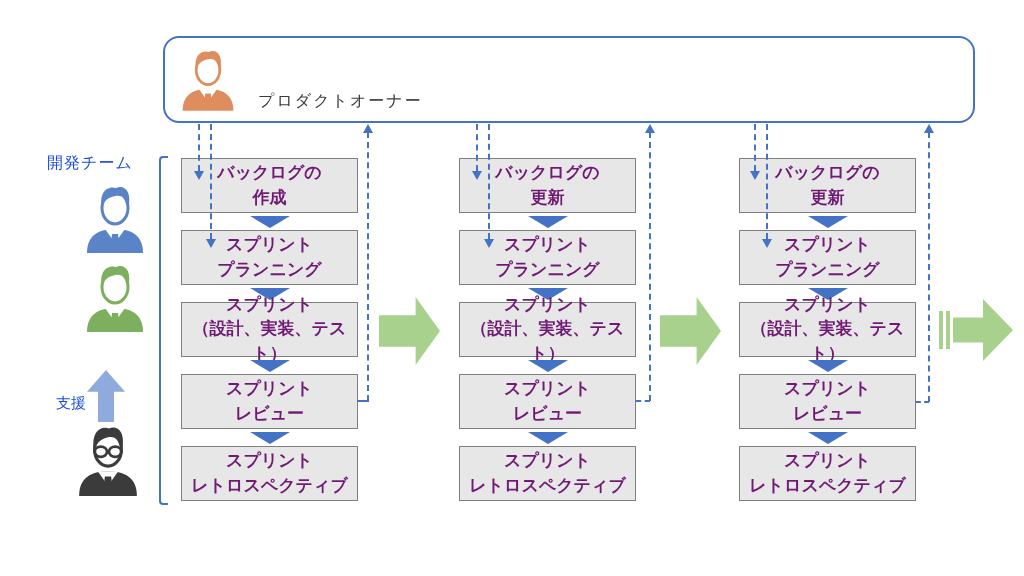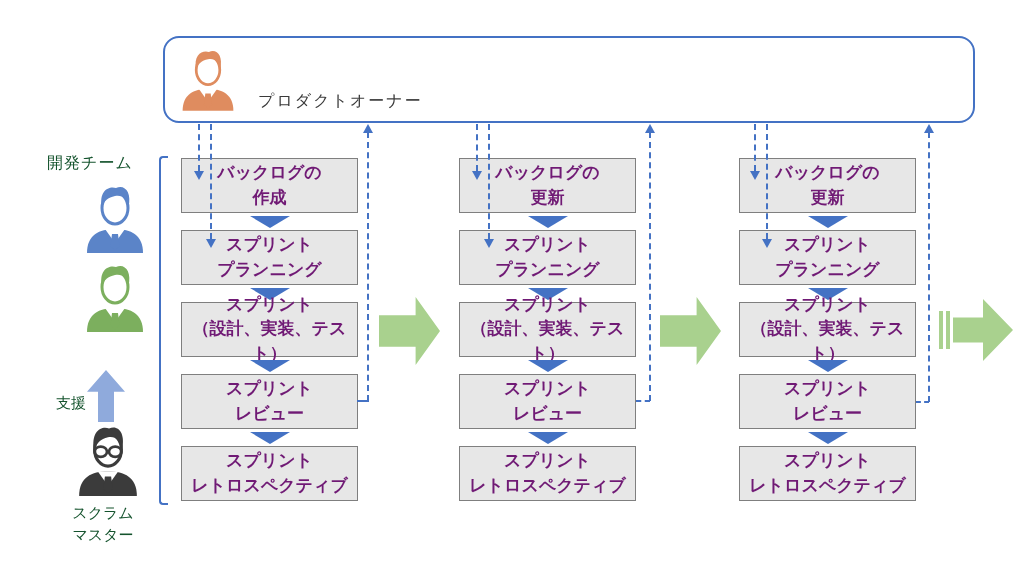--- a/index.html
+++ b/index.html
@@ -10,21 +10,21 @@
   .po-box { position:absolute; left:163px; top:36px; width:812px; height:87px;
             border:2px solid #4472C4; border-radius:16px; background:#fff; z-index:1; }
   .po-label { position:absolute; left:258px; top:26px; height:87px; display:flex; align-items:center;
               font-size:16px; color:#3a3a3a; letter-spacing:2px; z-index:2;margin-top:32px; }
 
   
   .person { position:absolute; z-index:2; }
   .person svg { display:block; width:100%; height:100%; }
 
   
-  .side-label { position:absolute; color:#14532d; }
+  .side-label { position:absolute; color:#1d4ed8; }
 
   
   .bracket { position:absolute; left:159px; top:156px; width:9px; height:349px;
              border-left:2px solid #4472C4; border-top:2px solid #4472C4; border-bottom:2px solid #4472C4;
              border-top-left-radius:4px; border-bottom-left-radius:4px; }
 
   
   .support-arrow { position:absolute; left:87px; top:370px; width:38px; height:52px; background:#8FAADC;
                    clip-path:polygon(50% 0, 100% 42%, 71% 42%, 71% 100%, 29% 100%, 29% 42%, 0 42%); }
 
@@ -103,24 +103,20 @@
       <path d="M29 51 L35 51 L36.5 63 L32 68 L27.5 63 Z" fill="currentColor"></path>
       <ellipse cx="32" cy="25" rx="13" ry="16" fill="#ffffff" stroke="currentColor" stroke-width="3"></ellipse>
       <path d="M18.5 26 C15 7 26 1.5 33 4.5 C42 0.5 49.5 9 45.5 26 C44 16 39 11.5 32 13 C25 14.5 20.5 19 18.5 26 Z" fill="currentColor"></path>
       <g stroke="currentColor" fill="none" stroke-width="2.6">
         <ellipse cx="25" cy="27" rx="6" ry="5"></ellipse>
         <ellipse cx="39" cy="27" rx="6" ry="5"></ellipse>
         <path d="M31 27 h2"></path>
       </g>
     </svg>
   </div>
-  <div class="side-label" style="left:57px; top:502px; width:92px; text-align:center; font-size:15px; line-height:22px;">
-    <div>スクラム</div>
-    <div>マスター</div>
-  </div>
 
   <div class="bracket"></div>
 
   <div class="col" style="left:181px;">
     <div class="pbox">
       <span>バックログの</span>
       <span>作成</span>
     </div>
     <div class="tri-gap">
         <div class="tri-down"></div>

